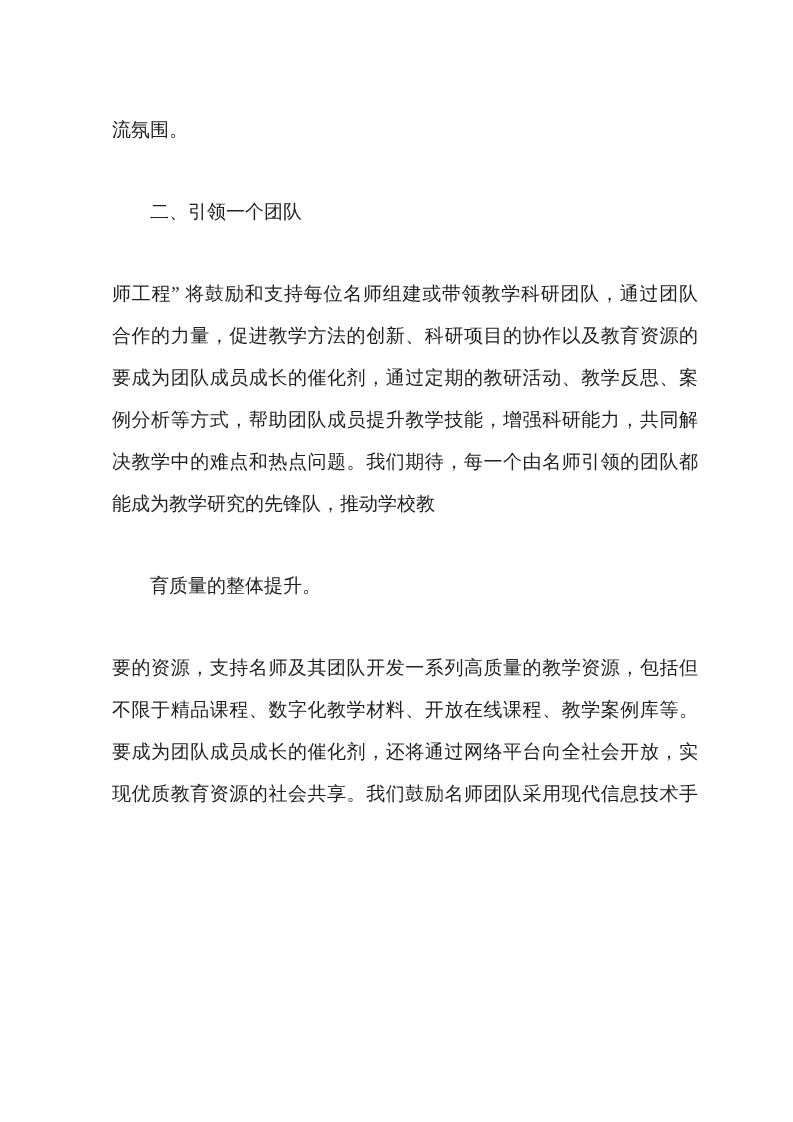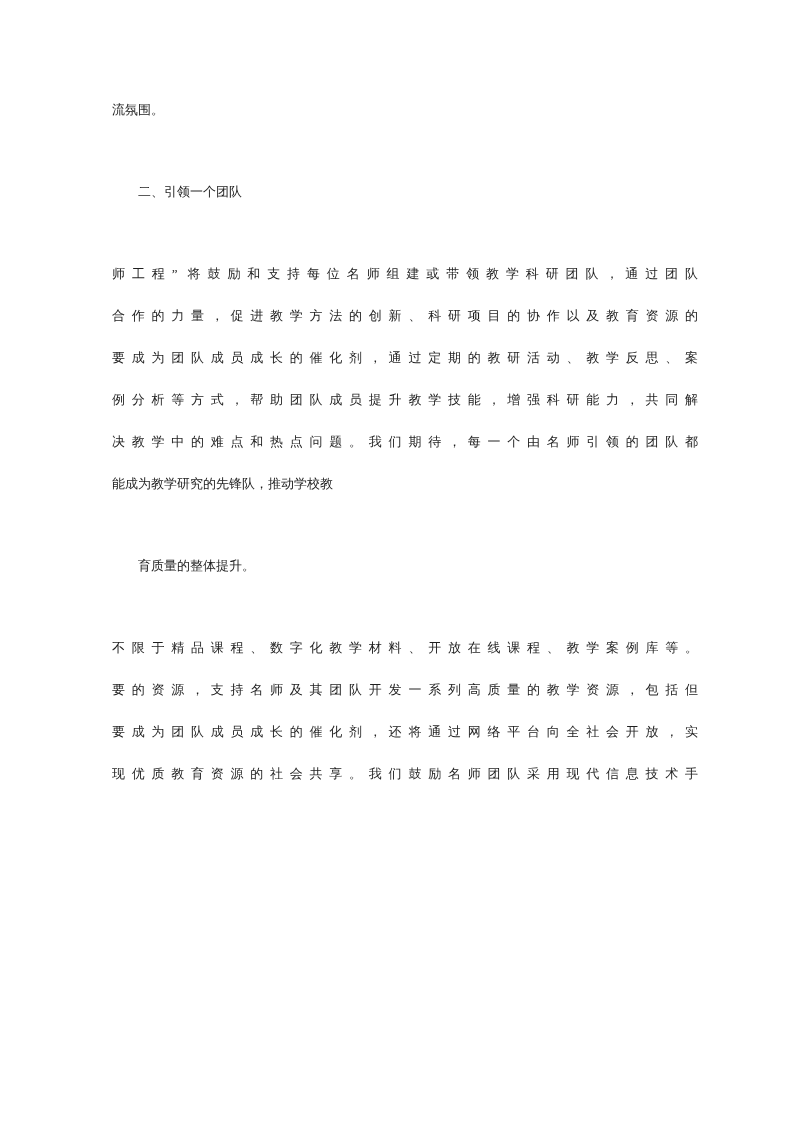--- a/index.html
+++ b/index.html
@@ -10,24 +10,24 @@
   .page {
     position: relative;
     width: 793px;
     height: 1122px;
     background: #ffffff;
     overflow: hidden;
   }
   .doc {
     position: absolute;
     left: 112px;
-    top: 89px;
+    top: 109px;
     width: 586px;
     font-family: "Liberation Serif", "DejaVu Serif", serif;
-    font-size: 13px;
+    font-size: 19px;
     line-height: 42px;
     color: #1f1f1f;
     font-weight: 400;
   }
   .block {
     margin: 0 0 40px 0;
   }
   .block.heading,
   .line {
     white-space: nowrap;
@@ -55,19 +55,19 @@
         <div class="line fill">合作的力量，促进教学方法的创新、科研项目的协作以及教育资源的</div>
         <div class="line fill">要成为团队成员成长的催化剂，通过定期的教研活动、教学反思、案</div>
         <div class="line fill">例分析等方式，帮助团队成员提升教学技能，增强科研能力，共同解</div>
         <div class="line fill">决教学中的难点和热点问题。我们期待，每一个由名师引领的团队都</div>
         <div class="line">能成为教学研究的先锋队，推动学校教</div>
       </div>
       <div class="block paragraph">
         <div class="line indent">育质量的整体提升。</div>
       </div>
       <div class="block paragraph">
+        <div class="line fill">要的资源，支持名师及其团队开发一系列高质量的教学资源，包括但</div>
         <div class="line fill">不限于精品课程、数字化教学材料、开放在线课程、教学案例库等。</div>
-        <div class="line fill">要的资源，支持名师及其团队开发一系列高质量的教学资源，包括但</div>
         <div class="line fill">要成为团队成员成长的催化剂，还将通过网络平台向全社会开放，实</div>
         <div class="line fill">现优质教育资源的社会共享。我们鼓励名师团队采用现代信息技术手</div>
       </div>
     </div>
 </div>
 
 </body></html>

